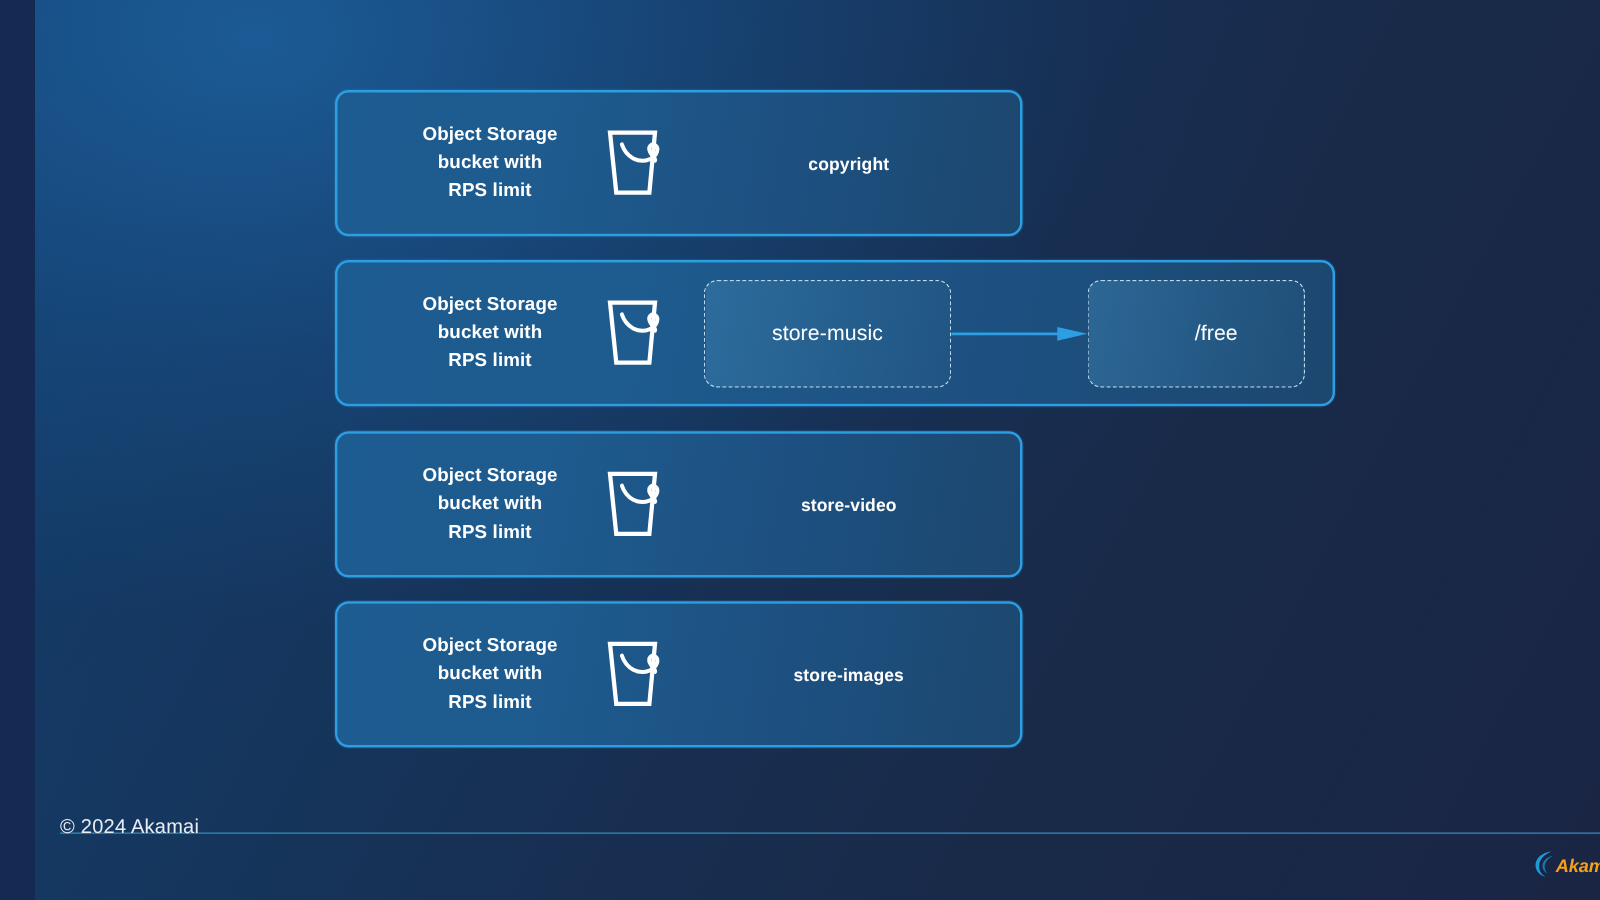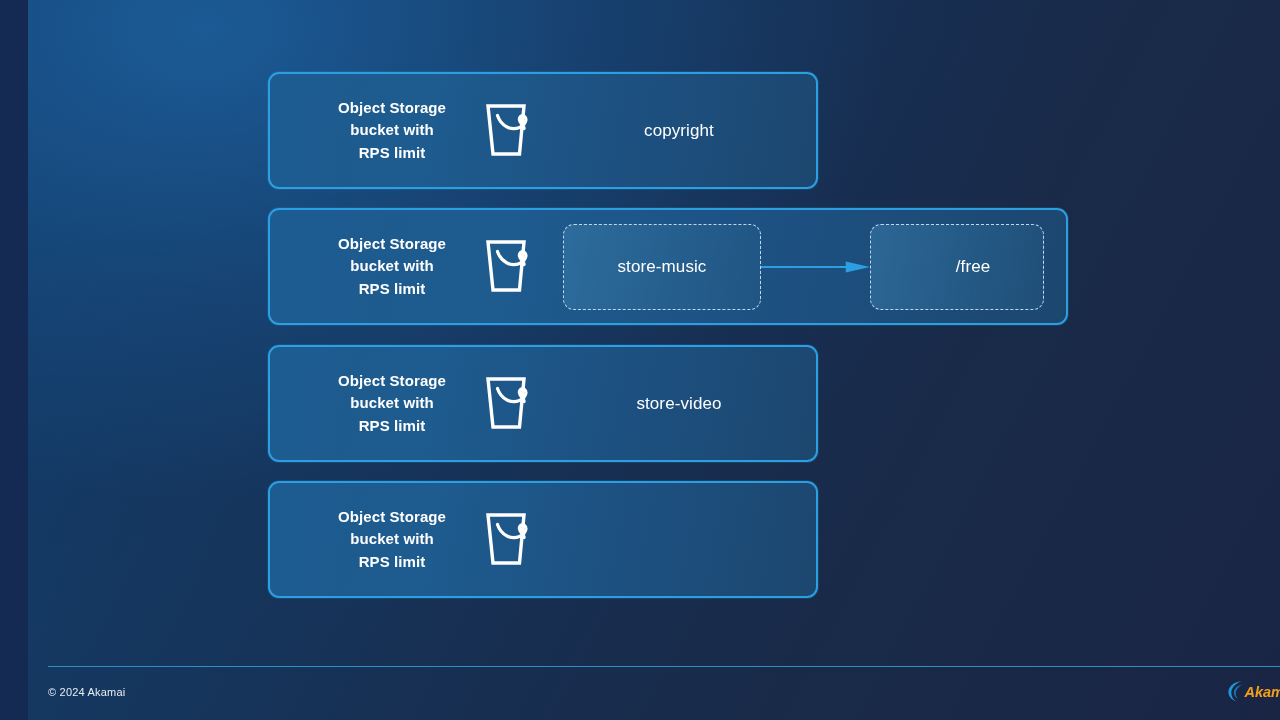--- a/index.html
+++ b/index.html
@@ -64,22 +64,22 @@
   .card-body {
     flex: 1 1 auto;
     display: flex;
     align-items: center;
     height: 100%;
   }
 
   
   .bucket-name {
     color: #ffffff;
-    font-size: 17px;
-    font-weight: normal;
+    font-size: 14px;
+    font-weight: bold;
     text-align: center;
     width: 100%;
     letter-spacing: 0.1px;
   }
 
   
   .subbox-row {
     display: flex;
     align-items: center;
     width: 100%;
@@ -124,23 +124,23 @@
     left: 20px;
     top: 666px;
     width: 1240px;
     height: 1px;
     background: #2f8fbe;
   }
 
   #footer-copyright {
     position: absolute;
     left: 20px;
-    top: 686px;
+    top: 653px;
     color: #e9edf4;
-    font-size: 11px;
+    font-size: 16px;
     letter-spacing: 0.2px;
   }
 
   #akamai-logo {
     position: absolute;
     left: 1199px;
     top: 679px;
     width: 68px;
     height: 25px;
   }
@@ -219,20 +219,23 @@
       <div class="card-label">
         <span>Object Storage</span><br>
         <span>bucket with</span><br>
         <span>RPS limit</span>
       </div>
       <svg class="bucket-icon" viewBox="0 0 62 62">
         <path d="M8 7 L44 7 L39.5 55 L13 55 Z" fill="none" stroke="#ffffff" stroke-width="3.4" stroke-linejoin="miter"></path>
         <path d="M17.5 16.5 C21 27 31 32 39.5 28.5 C45.5 26 47.5 20 44.5 17.5 C41.5 15 38 18.5 40 22.5 C42 26.5 45 28 44 29.5" fill="none" stroke="#ffffff" stroke-width="3.2" stroke-linecap="round" stroke-linejoin="round"></path>
       </svg>
     </div>
+    <div class="card-body">
+      <div class="bucket-name">store-images</div>
+    </div>
   </div>
 
   <div id="footer-divider"></div>
 
   <div id="footer-copyright">© 2024 Akamai</div>
 
   <svg id="akamai-logo" viewBox="0 0 68 25">
     <g>
       <path d="M14.2 2.2 C6.6 2.9 1.4 7.6 1.4 13.1 C1.4 17.4 4.6 21.1 9.6 22.6 C6.3 20.6 4.3 17.4 4.3 13.9 C4.3 8.9 8.2 4.6 14.2 2.2 Z" fill="#1b9ad6"></path>
       <path d="M15.6 5.6 C10.4 6.6 7.0 9.9 7.0 13.7 C7.0 16.4 8.7 18.8 11.5 20.1 C9.7 18.6 8.7 16.6 8.7 14.5 C8.7 11.1 11.3 7.8 15.6 5.6 Z" fill="#1b9ad6" opacity="0.75"></path>

